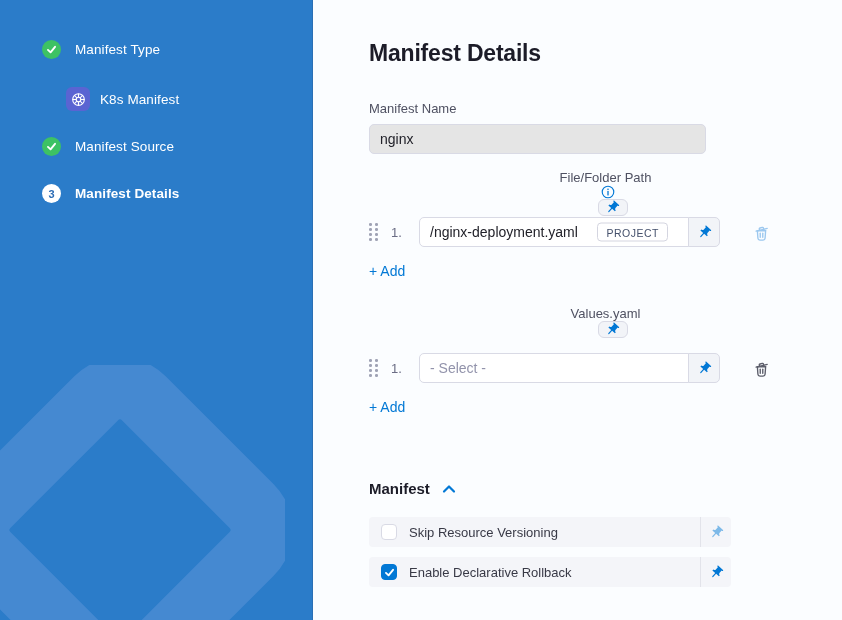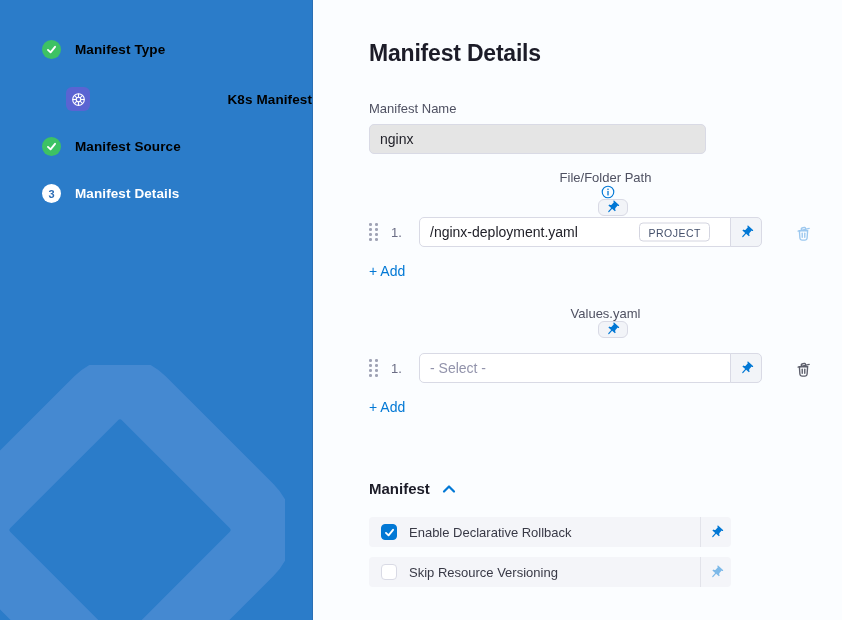--- a/index.html
+++ b/index.html
@@ -3,25 +3,25 @@
 <meta charset="utf-8">
 <style>
   html,body{margin:0;padding:0;background:#fff;}
   *{box-sizing:border-box;font-family:"Liberation Sans","DejaVu Sans",sans-serif;}
   .screen{width:842px;height:620px;display:flex;overflow:hidden;position:relative;background:#fbfdff;}
 
   
   .sidebar{width:313px;flex:0 0 313px;background:#2b7cc9;position:relative;overflow:hidden;border-right:1px solid #2a6fb4;}
   .steps{position:relative;z-index:2;padding:40px 0 0 42px;}
   .step{display:flex;align-items:center;margin-bottom:28px;cursor:pointer;}
-  .step-label{color:#000000;font-size:13.5px;font-weight:700;margin-left:14px;letter-spacing:.1px;}
+  .step-label{color:#ffffff;font-size:13.5px;font-weight:400;margin-left:14px;letter-spacing:.1px;}
   .step.current .step-label{color:#ffffff;font-weight:700;}
   .check-circle{width:19px;height:19px;border-radius:50%;background:#3dc264;display:flex;align-items:center;justify-content:center;flex:0 0 19px;}
   .num-circle{width:19px;height:19px;border-radius:50%;background:#ffffff;color:#2b6bb4;font-size:11px;font-weight:700;display:flex;align-items:center;justify-content:center;flex:0 0 19px;}
-  .substep{display:flex;align-items:center;margin:0 0 26px 24px;cursor:pointer;justify-content:space-between;}
+  .substep{display:flex;align-items:center;margin:0 0 26px 24px;cursor:pointer;}
   .k8s-badge{width:24px;height:24px;border-radius:6px;background:#5a64d2;display:flex;align-items:center;justify-content:center;flex:0 0 24px;}
   .substep .step-label{margin-left:10px;}
   .watermark{position:absolute;left:-45px;bottom:-75px;z-index:1;}
 
   
   .content{flex:1;padding:40px 0 0 56px;background:#fbfdff;}
   .page-title{font-size:23px;font-weight:700;color:#1c1c28;margin:0 0 34px 0;letter-spacing:-.2px;}
   .field-label{font-size:13px;color:#4f5162;margin-bottom:8px;}
   .text-input{width:337px;height:30px;border:1px solid #d9dae5;border-radius:5px;background:#e5e5e5;padding:0 10px;font-size:14px;color:#22222a;outline:none;}
   .text-input::placeholder{color:#9293ab;}
@@ -32,21 +32,21 @@
   .pin-btn{width:30px;height:30px;margin-left:14px;background:#f2f4f8;border:1px solid #d9dae5;border-radius:6px;display:flex;align-items:center;justify-content:center;cursor:pointer;padding:0;}
   .pin-glyph{transform:rotate(42deg);display:flex;}
   .pin-blue{color:#0278d5;}
   .pin-light{color:#7db9e8;}
 
   .path-row{display:flex;align-items:center;margin-top:17px;}
   .drag-handle{display:grid;grid-template-columns:repeat(2,3px);grid-auto-rows:3px;gap:2px 3px;margin-right:13px;cursor:grab;}
   .drag-handle i{width:2.6px;height:2.6px;border-radius:50%;background:#9fa3b5;}
   .row-index{font-size:13px;color:#6b6d85;width:16px;margin-right:12px;}
   .input-group{display:flex;align-items:center;}
-  .group-input{position:relative;width:312px;height:30px;background:#fff;border:1px solid #d9dae5;border-radius:5px 0 0 5px;display:flex;align-items:center;padding:0 10px;font-size:14px;color:#22222a;cursor:text;}
+  .group-input{position:relative;width:270px;height:30px;background:#fff;border:1px solid #d9dae5;border-radius:5px 0 0 5px;display:flex;align-items:center;padding:0 10px;font-size:14px;color:#22222a;cursor:text;}
   .scope-badge{position:absolute;right:20px;top:50%;transform:translateY(-50%);border:1px solid #d4d5e0;border-radius:4px;background:#fff;color:#44506b;font-size:10.5px;font-weight:500;letter-spacing:.5px;padding:2.5px 8px;}
   .group-addon{width:32px;height:30px;margin-left:-1px;background:#f2f4f8;border:1px solid #d9dae5;border-radius:0 5px 5px 0;display:flex;align-items:center;justify-content:center;cursor:pointer;padding:0;}
   .select-text{color:#9293ab;}
   .trash-btn{background:none;border:none;padding:0;margin-left:32px;cursor:pointer;display:flex;}
   .trash-light{color:#9cc8ef;}
   .trash-dark{color:#5c5e6b;}
   .add-link{display:inline-block;margin-top:16px;color:#0278d5;font-size:14px;font-weight:500;cursor:pointer;text-decoration:none;}
   .section-gap{margin-top:26px;}
 
   .advanced-header{display:flex;align-items:center;margin-top:64px;cursor:pointer;}
@@ -227,46 +227,46 @@
     <div class="advanced-header">
       <span class="advanced-title">Manifest</span>
       <span class="chevron">
         <svg width="14" height="10" viewBox="0 0 14 10">
             <polyline points="2,7.5 7,2.5 12,7.5" fill="none" stroke="#0278d5" stroke-width="2.2" stroke-linecap="round" stroke-linejoin="round"></polyline>
           </svg>
       </span>
     </div>
 
     <div class="adv-row">
+      <span class="checkbox">
+        
+      </span>
+      <span class="adv-label">Skip Resource Versioning</span>
+      <span class="adv-spacer"></span>
+      <span class="adv-divider"></span>
+      <button class="adv-pin">
+        <span class="pin-glyph pin-light">
+          <svg width="15" height="15" viewBox="0 0 24 24" fill="currentColor">
+              <path d="M16 9V4h1c.55 0 1-.45 1-1s-.45-1-1-1H7c-.55 0-1 .45-1 1s.45 1 1 1h1v5c0 1.66-1.34 3-3 3v2h5.97v7l1 1 1-1v-7H19v-2c-1.66 0-3-1.34-3-3z"></path>
+            </svg>
+        </span>
+      </button>
+    </div>
+
+    <div class="adv-row">
       <span class="checkbox checked">
         <svg width="11" height="11" viewBox="0 0 14 14">
             <polyline points="2.5,7.5 5.8,10.6 11.5,3.6" fill="none" stroke="#fff" stroke-width="2.4" stroke-linecap="round" stroke-linejoin="round"></polyline>
           </svg>
       </span>
       <span class="adv-label">Enable Declarative Rollback</span>
       <span class="adv-spacer"></span>
       <span class="adv-divider"></span>
       <button class="adv-pin">
         <span class="pin-glyph pin-blue">
           <svg width="15" height="15" viewBox="0 0 24 24" fill="currentColor">
               <path d="M16 9V4h1c.55 0 1-.45 1-1s-.45-1-1-1H7c-.55 0-1 .45-1 1s.45 1 1 1h1v5c0 1.66-1.34 3-3 3v2h5.97v7l1 1 1-1v-7H19v-2c-1.66 0-3-1.34-3-3z"></path>
             </svg>
         </span>
       </button>
     </div>
-
-    <div class="adv-row">
-      <span class="checkbox">
-        
-      </span>
-      <span class="adv-label">Skip Resource Versioning</span>
-      <span class="adv-spacer"></span>
-      <span class="adv-divider"></span>
-      <button class="adv-pin">
-        <span class="pin-glyph pin-light">
-          <svg width="15" height="15" viewBox="0 0 24 24" fill="currentColor">
-              <path d="M16 9V4h1c.55 0 1-.45 1-1s-.45-1-1-1H7c-.55 0-1 .45-1 1s.45 1 1 1h1v5c0 1.66-1.34 3-3 3v2h5.97v7l1 1 1-1v-7H19v-2c-1.66 0-3-1.34-3-3z"></path>
-            </svg>
-        </span>
-      </button>
-    </div>
   </div>
 </div>
 
 </body></html>

